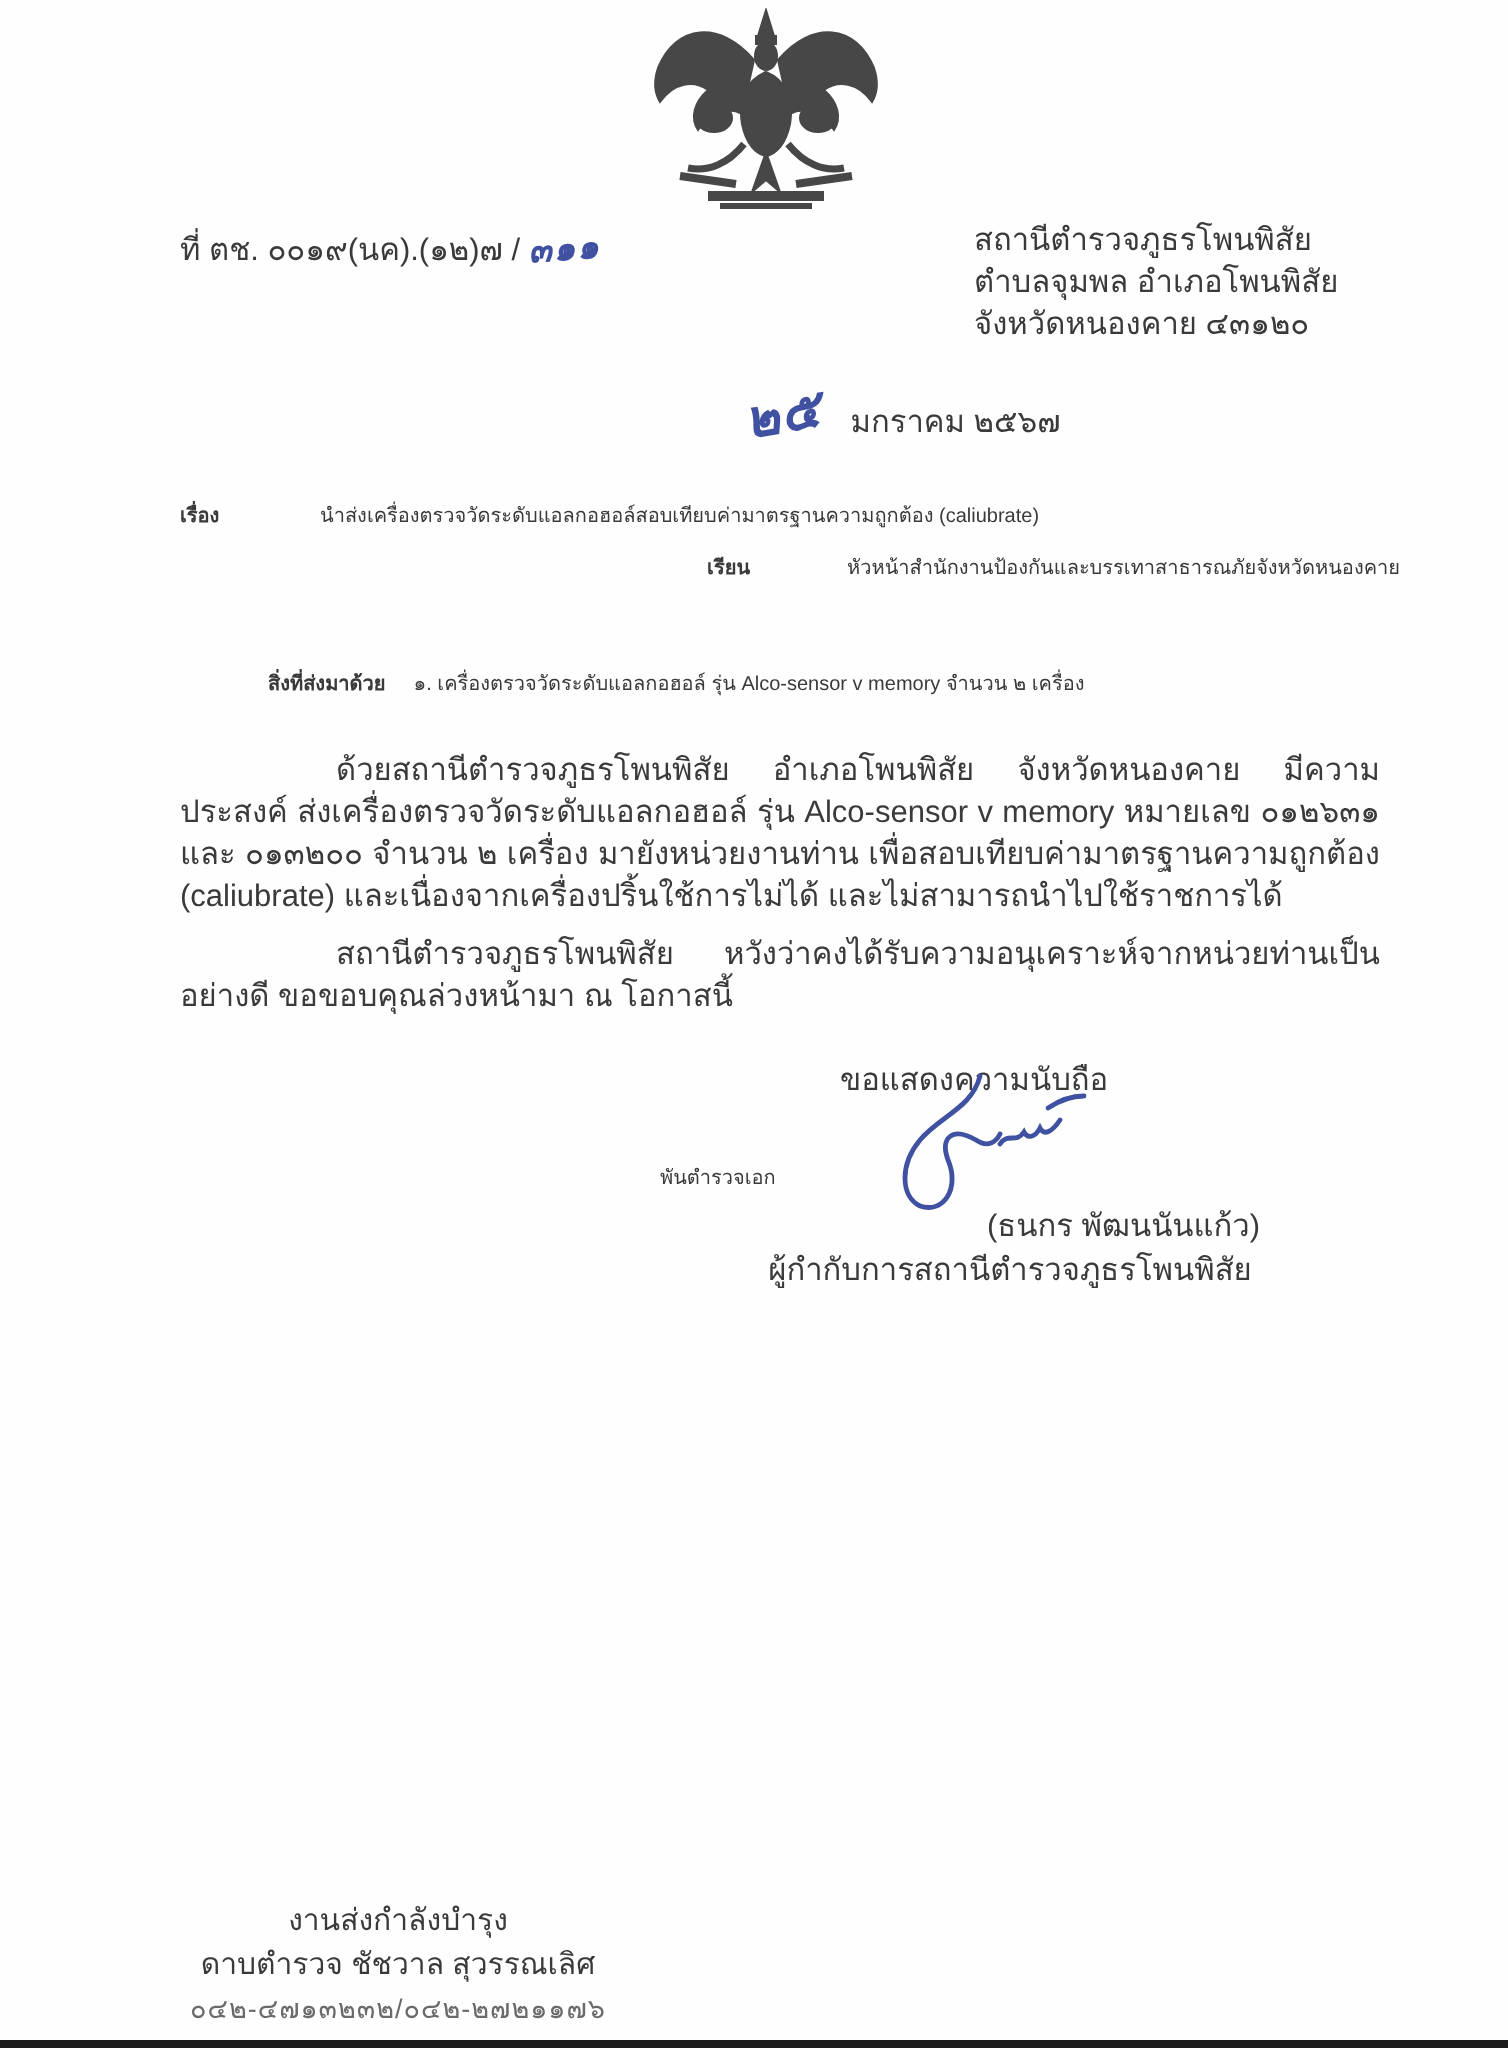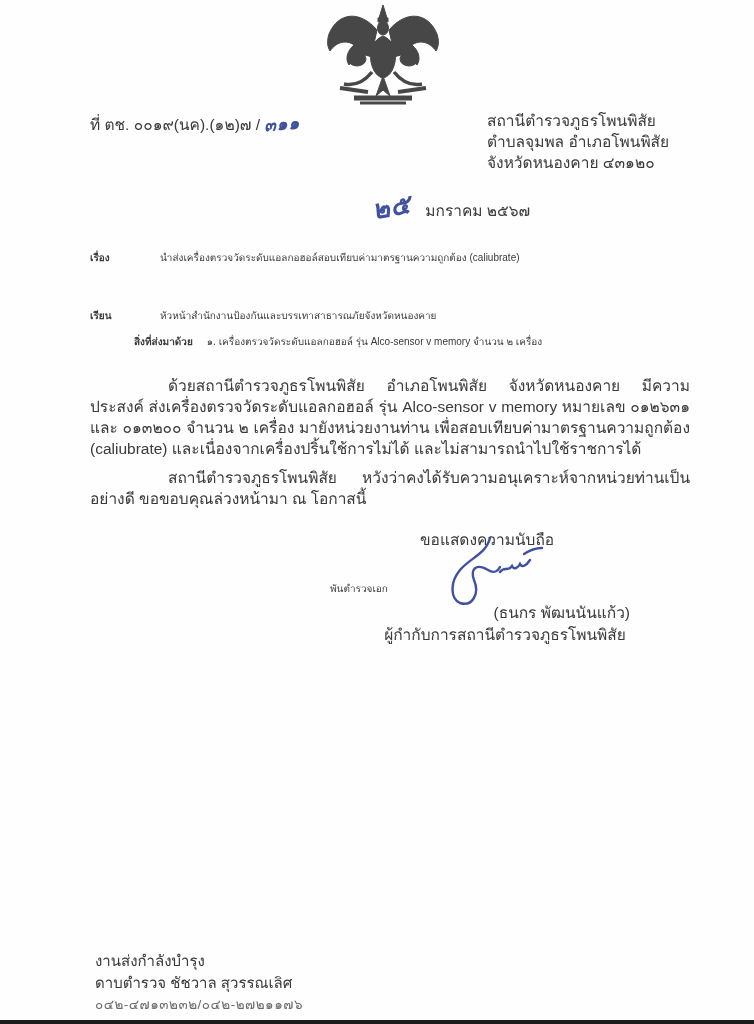--- a/index.html
+++ b/index.html
@@ -51,21 +51,21 @@
   .date-text{
     font-size:15.5px;
     vertical-align:bottom;
     position:relative;top:-4px;
   }
   .meta-row{
     position:absolute;left:90px;width:610px;font-size:10px;display:flex;
   }
   .meta-row .label{font-weight:bold;flex:0 0 auto;}
   .meta-row.subject{top:250px;}
-  .meta-row.to{top:308px;}
+  .meta-row.to{top:276px;justify-content:flex-end;}
   .meta-row.attachment{top:334px;}
   .meta-row.subject .label,.meta-row.to .label{width:70px;}
   .meta-row.attachment .label{margin-right:14px;margin-left:44px;}
   .paragraph{
     position:absolute;left:90px;width:600px;
     font-size:15.5px;line-height:21px;
     text-align:justify;
     text-indent:78px;
   }
   .p1{top:375px;}
@@ -79,21 +79,21 @@
   .closing-rank{
     position:absolute;left:330px;top:581px;font-size:10px;
   }
   .closing-name{
     position:absolute;left:380px;top:600px;width:250px;text-align:right;font-size:15.5px;
   }
   .closing-position{
     position:absolute;left:355px;top:622px;width:300px;text-align:center;font-size:15.5px;
   }
   .footer{
-    position:absolute;left:95px;top:950px;font-size:15px;line-height:22px;
+    position:absolute;left:95px;top:950px;font-size:15px;line-height:22px;text-align:center;
   }
   .footer .phone{font-size:13.5px;color:#6a6a6a;letter-spacing:0.5px;}
 </style>
 </head>
 <body>
 
 <div class="page">
 
   <svg class="emblem" viewBox="0 0 126 104" xmlns="http://www.w3.org/2000/svg">
     <g fill="#474747" stroke="#474747">

